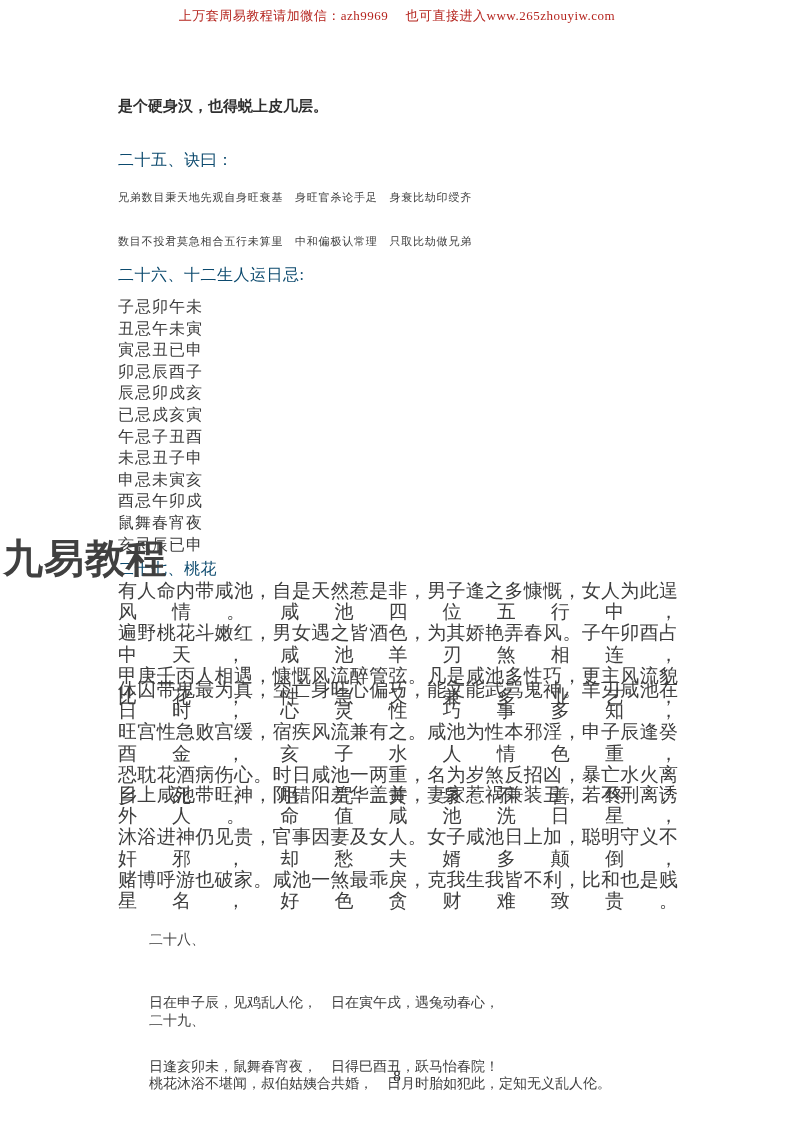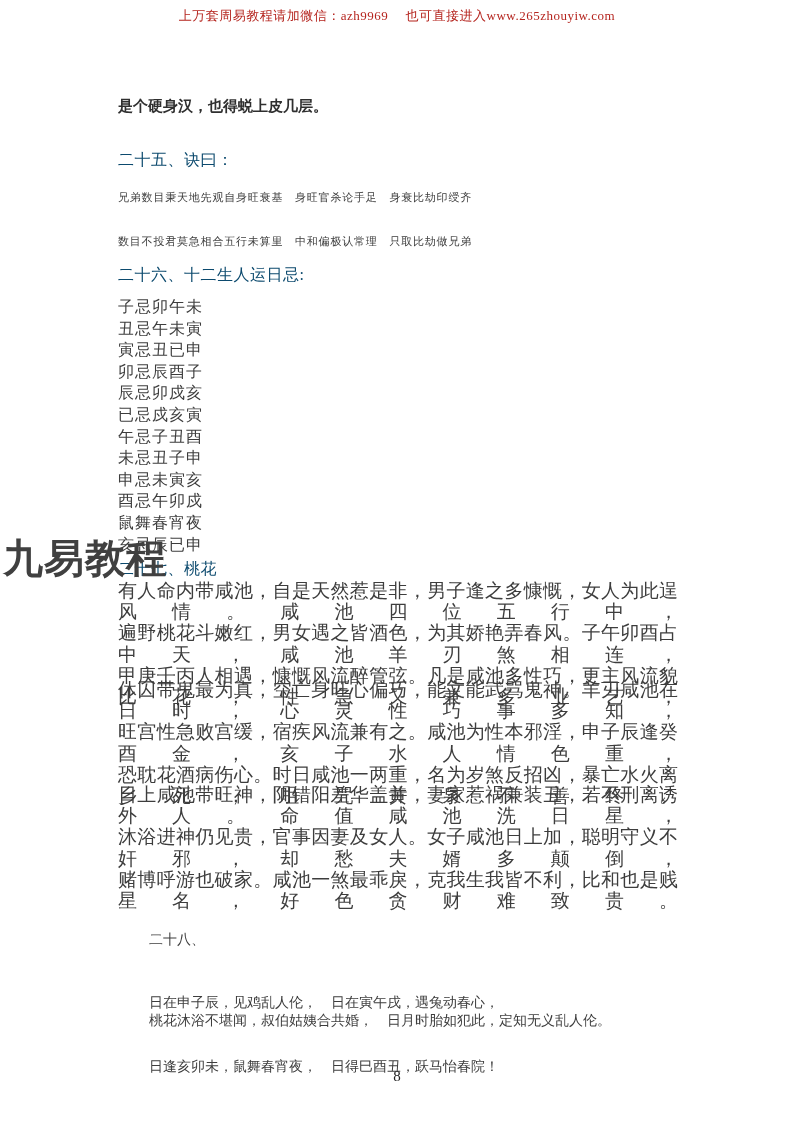--- a/index.html
+++ b/index.html
@@ -144,18 +144,19 @@
     <div class="para-line">赌博呼游也破家。咸池一煞最乖戾，克我生我皆不利，比和也是贱星名，好色贪财难致贵。</div>
   </div>
 
   <div class="poem-block" style="top:886px">
     <div>二十八、</div>
     <div>日在申子辰，见鸡乱人伦，　日在寅午戌，遇兔动春心，</div>
     <div>日逢亥卯未，鼠舞春宵夜，　日得巳酉丑，跃马怡春院！</div>
   </div>
 
   <div class="poem-block" style="top:967px">
+    <div>二十九、</div>
     <div>桃花沐浴不堪闻，叔伯姑姨合共婚，　日月时胎如犯此，定知无义乱人伦。</div>
   </div>
 
   <div class="page-number">8</div>
 
 </div>
 
 </body></html>

